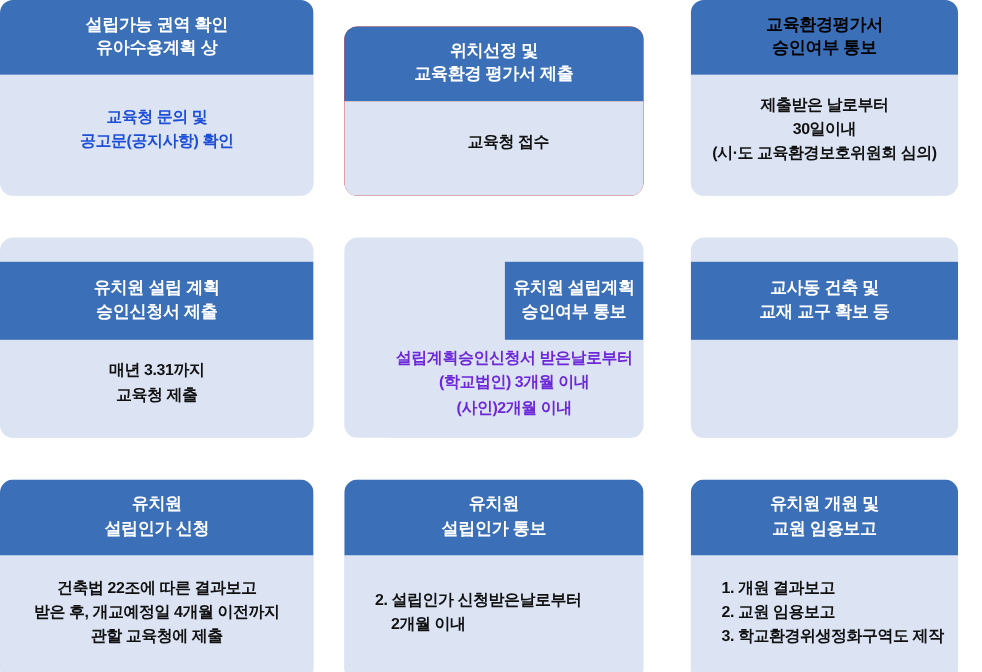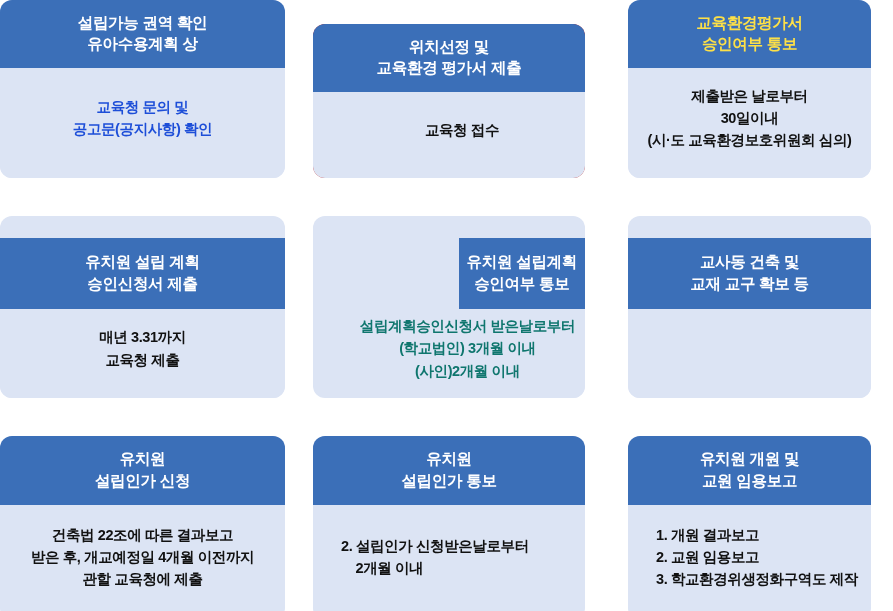--- a/index.html
+++ b/index.html
@@ -108,21 +108,21 @@
     <div class="card row-1" style="background: #b91c1c; margin-top: 24px;">
       <div class="card-header" style="background: rgb(59, 111, 184); color: rgb(255, 255, 255);">
         <span class="line">위치선정 및</span>
         <span class="line">교육환경 평가서 제출</span>
       </div>
       <div class="card-body" style="background: rgb(220, 228, 244); color: rgb(17, 17, 17); padding-left: 36px;">
         <span class="line">교육청 접수</span>
       </div>
     </div>
     <div class="card row-1" style="background: rgb(220, 228, 244);">
-      <div class="card-header" style="background: rgb(59, 111, 184); color: #fde047;">
+      <div class="card-header" style="background: rgb(59, 111, 184); color: #000000;">
         <span class="line">교육환경평가서</span>
         <span class="line">승인여부 통보</span>
       </div>
       <div class="card-body" style="background: rgb(220, 228, 244); color: rgb(17, 17, 17);">
         <span class="line">제출받은 날로부터</span>
         <span class="line">30일이내</span>
         <span class="line">(시·도 교육환경보호위원회 심의)</span>
       </div>
     </div>
     <div class="card row-2" style="background: rgb(220, 228, 244);">
@@ -133,21 +133,21 @@
       <div class="card-body" style="background: rgb(220, 228, 244); color: rgb(17, 17, 17);">
         <span class="line">매년 3.31까지</span>
         <span class="line">교육청 제출</span>
       </div>
     </div>
     <div class="card row-2" style="background: rgb(220, 228, 244); align-items: flex-end;">
       <div class="card-header" style="background: rgb(59, 111, 184); color: rgb(255, 255, 255);">
         <span class="line">유치원 설립계획</span>
         <span class="line">승인여부 통보</span>
       </div>
-      <div class="card-body" style="background: rgb(220, 228, 244); color: #0f766e;">
+      <div class="card-body" style="background: rgb(220, 228, 244); color: #6d28d9;">
         <span class="line">설립계획승인신청서 받은날로부터</span>
         <span class="line">(학교법인) 3개월 이내</span>
         <span class="line">(사인)2개월 이내</span>
       </div>
     </div>
     <div class="card row-2" style="background: rgb(220, 228, 244);">
       <div class="card-header" style="background: rgb(59, 111, 184); color: rgb(255, 255, 255);">
         <span class="line">교사동 건축 및</span>
         <span class="line">교재 교구 확보 등</span>
       </div>

